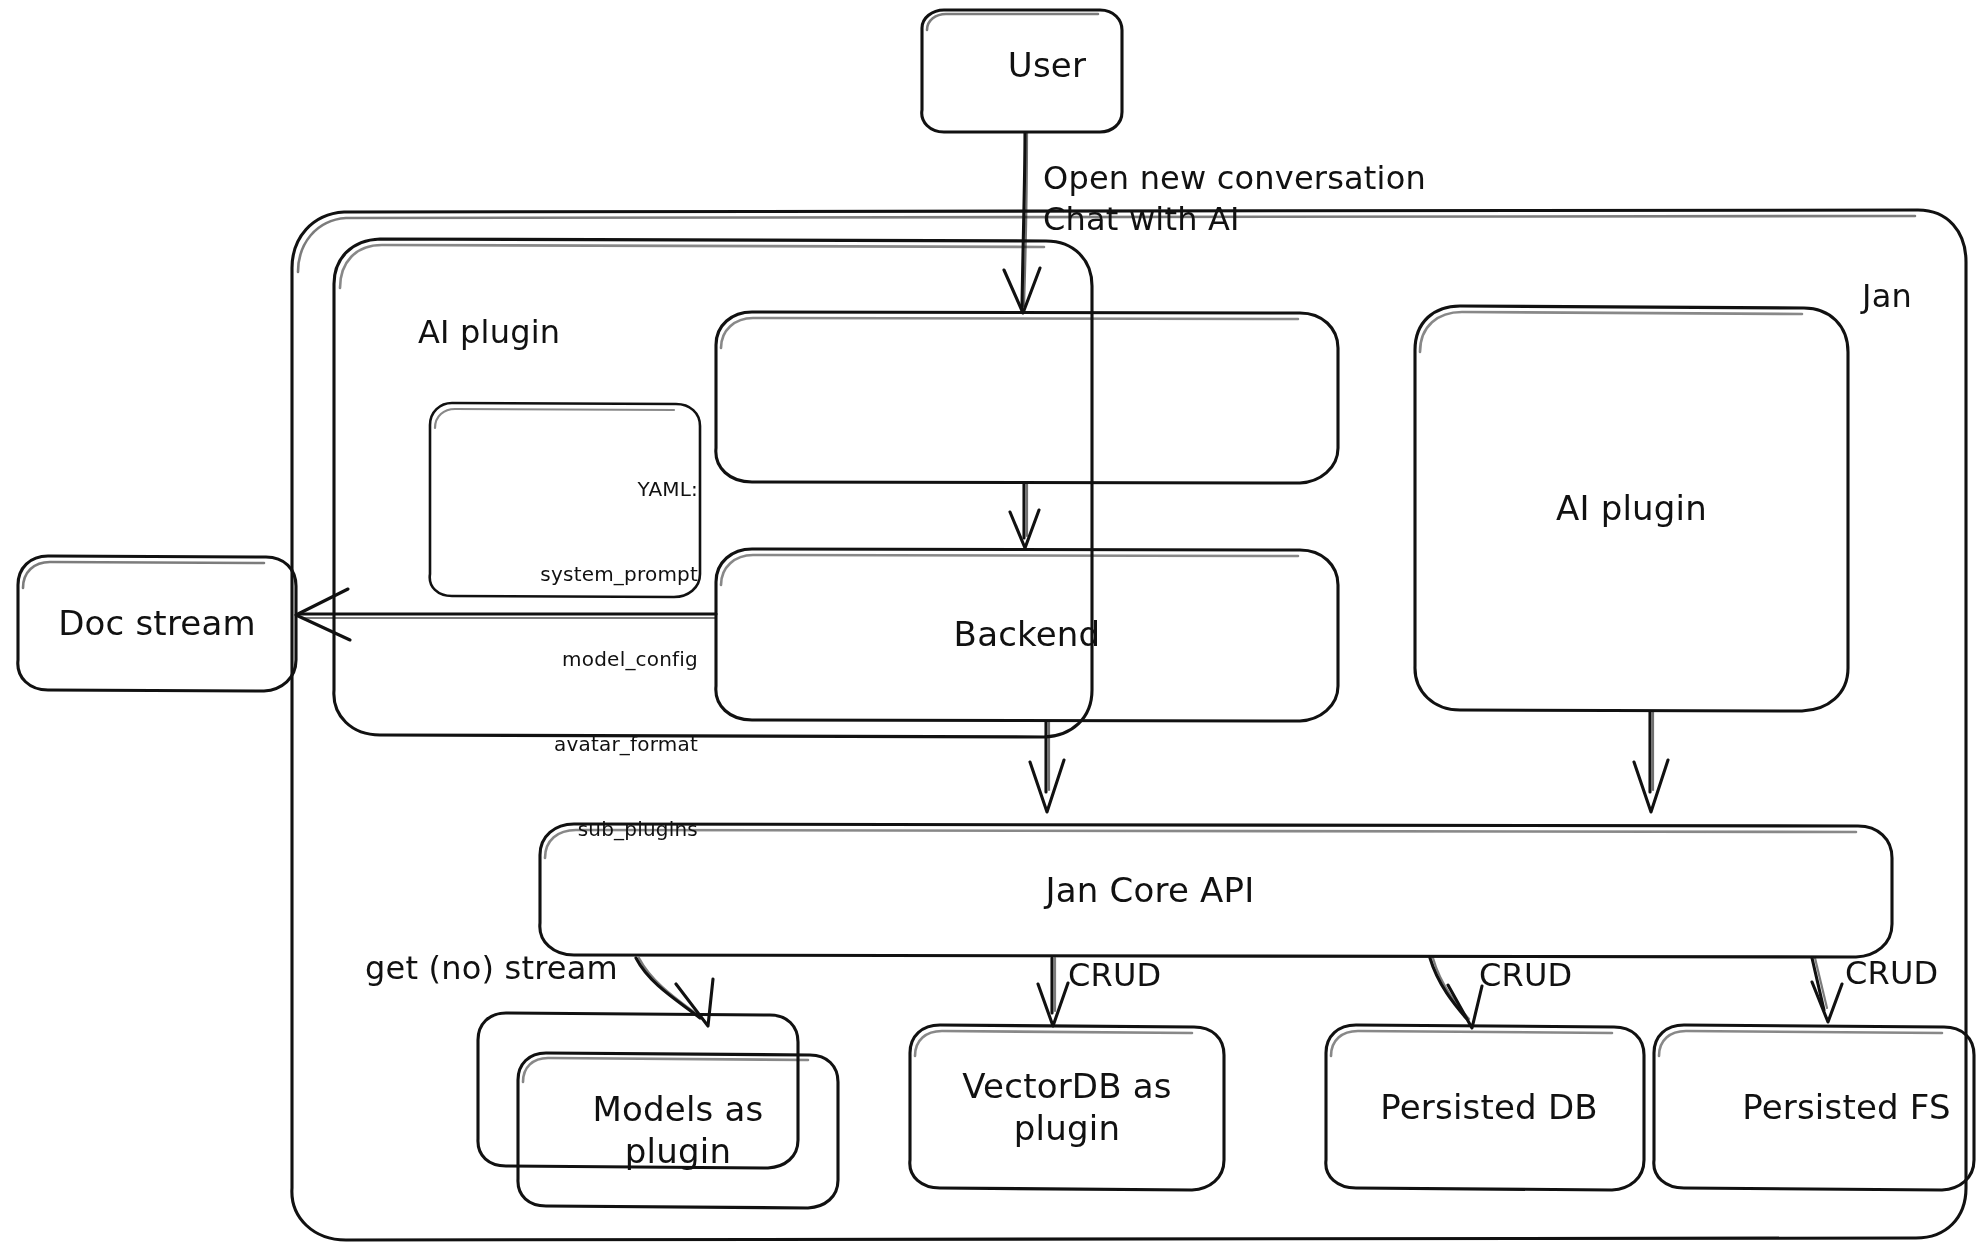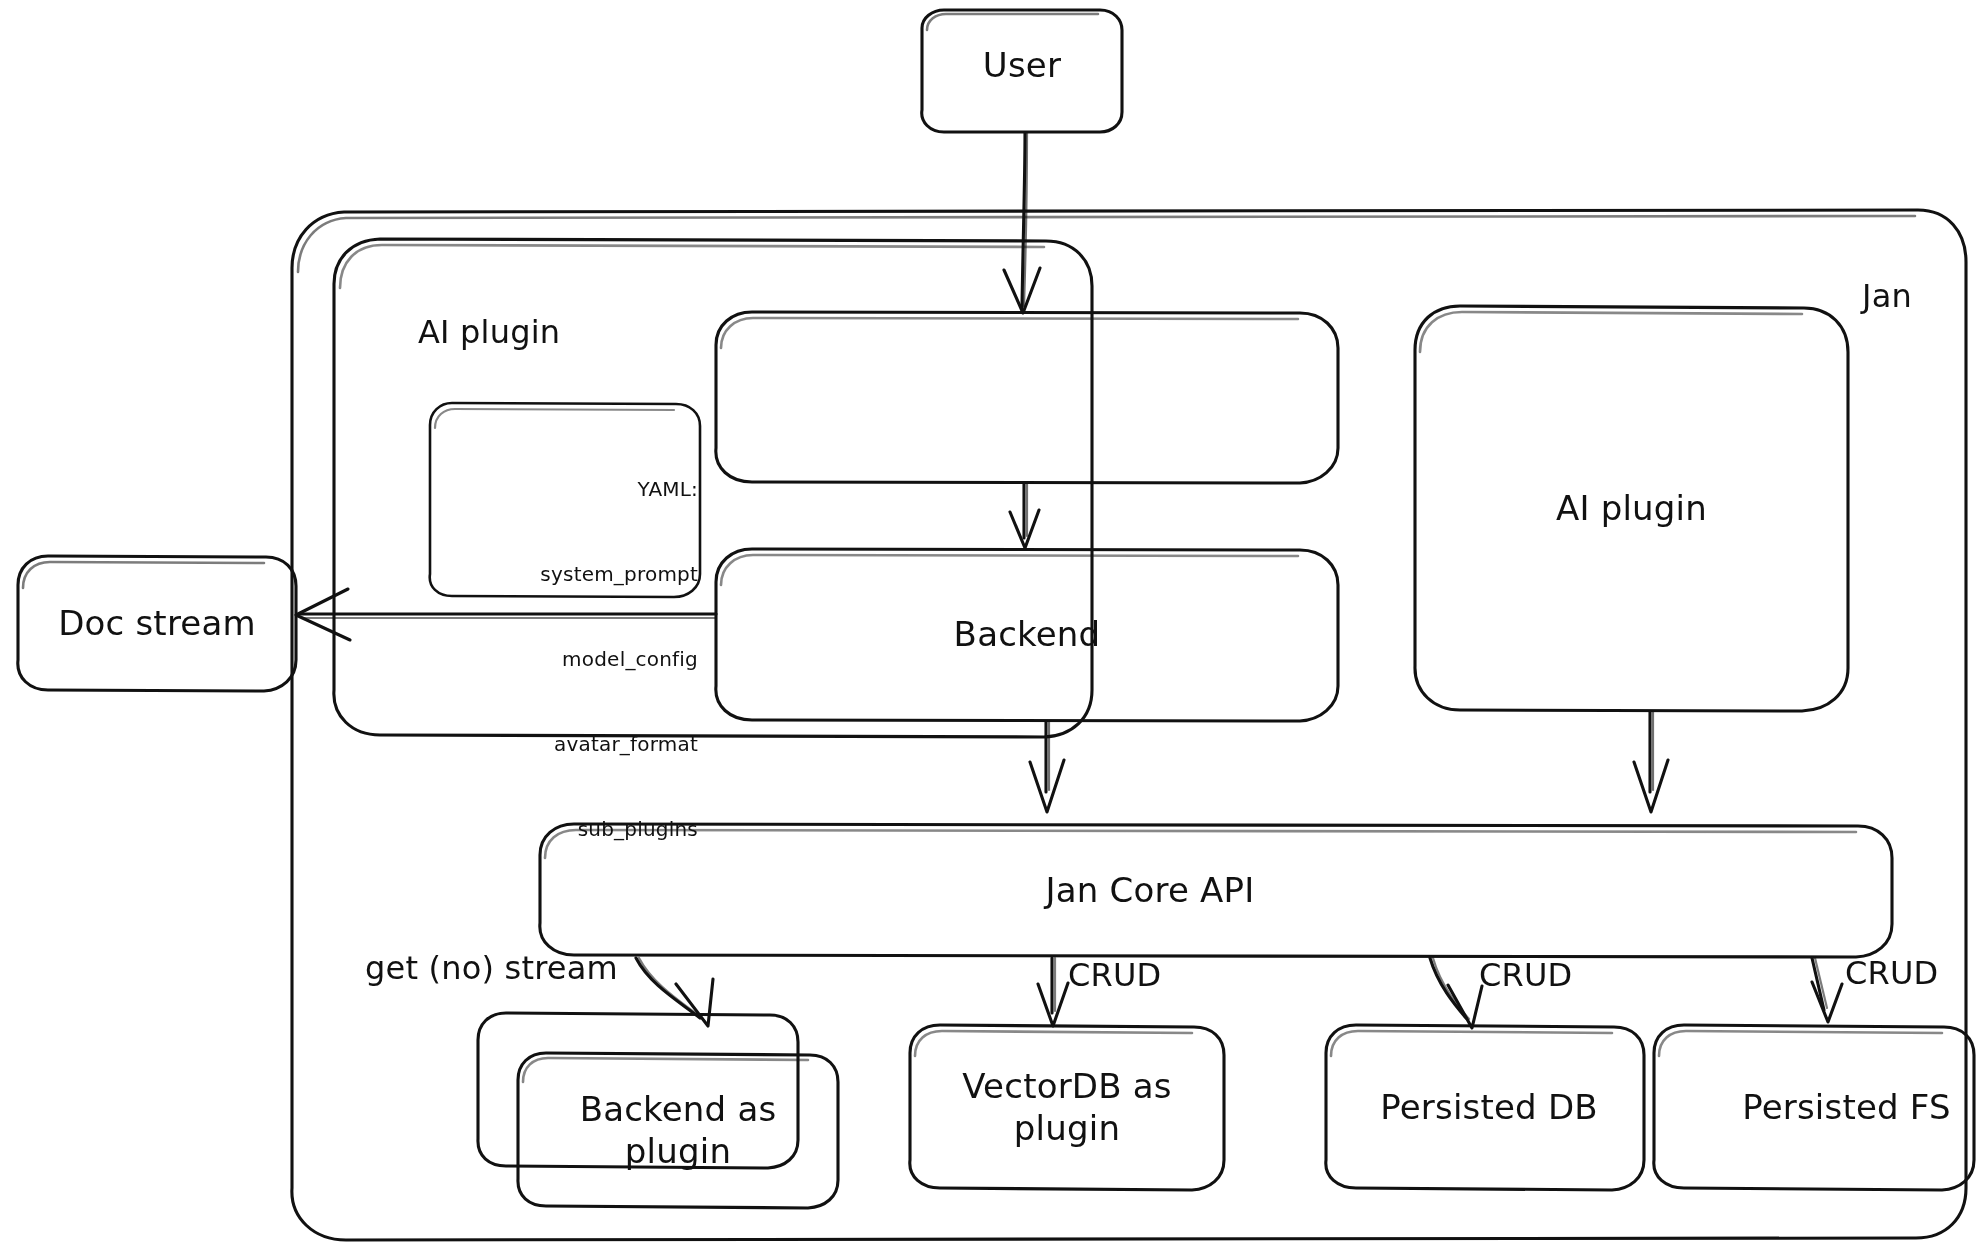--- a/index.html
+++ b/index.html
@@ -264,22 +264,24 @@
         L 1684 1188
         C 1666 1188 1652 1177 1654 1160 Z"></path>
       <path class="s2" d="M 1659 1056 C 1659 1040 1670 1031 1686 1031 L 1942 1033" opacity="0.5"></path>
     </g>
   </svg>
 
   <div class="lbl container-text" style="left:1862px;top:276px;">Jan</div>
 
   <div class="lbl container-text" style="left:418px;top:312px;">AI plugin</div>
 
-  <div class="lbl node-text center" style="left:922px;top:10px;width:200px;height:112px;">User</div>
-
+  <div class="lbl node-text center" style="left:922px;top:10px;width:200px;height:112px;padding-left:25px;">User</div>
+
+  <div class="lbl edge-text" style="left:1043px;top:158px;">Open new conversation
+Chat with AI</div>
 
 
   <div class="lbl node-text center" style="left:716px;top:549px;width:622px;height:171px;">Backend</div>
 
   <div class="lbl yaml-text" style="left:448px;top:418px;width:250px;">
     <div>YAML:</div>
     <div>system_prompt</div>
     <div>model_config</div>
     <div>avatar_format</div>
     <div>sub_plugins</div>
@@ -292,21 +294,21 @@
   <div class="lbl node-text center" style="left:540px;top:824px;width:1220px;height:133px;">Jan Core API</div>
 
   <div class="lbl edge-text" style="left:365px;top:948px;">get (no) stream</div>
 
   <div class="lbl edge-text" style="left:1068px;top:955px;">CRUD</div>
 
   <div class="lbl edge-text" style="left:1479px;top:955px;">CRUD</div>
 
   <div class="lbl edge-text" style="left:1845px;top:953px;">CRUD</div>
 
-  <div class="lbl node-text-2 center" style="left:518px;top:1053px;width:320px;height:155px;">Backend as
+  <div class="lbl node-text-2 center" style="left:518px;top:1053px;width:320px;height:155px;">Models as
 plugin</div>
 
   <div class="lbl node-text-2 center" style="left:910px;top:1025px;width:314px;height:165px;">VectorDB as
 plugin</div>
 
   <div class="lbl node-text center" style="left:1326px;top:1025px;width:326px;height:165px;">Persisted DB</div>
 
   <div class="lbl node-text center" style="left:1654px;top:1025px;width:385px;height:165px;">Persisted FS</div>
 
 </div>

